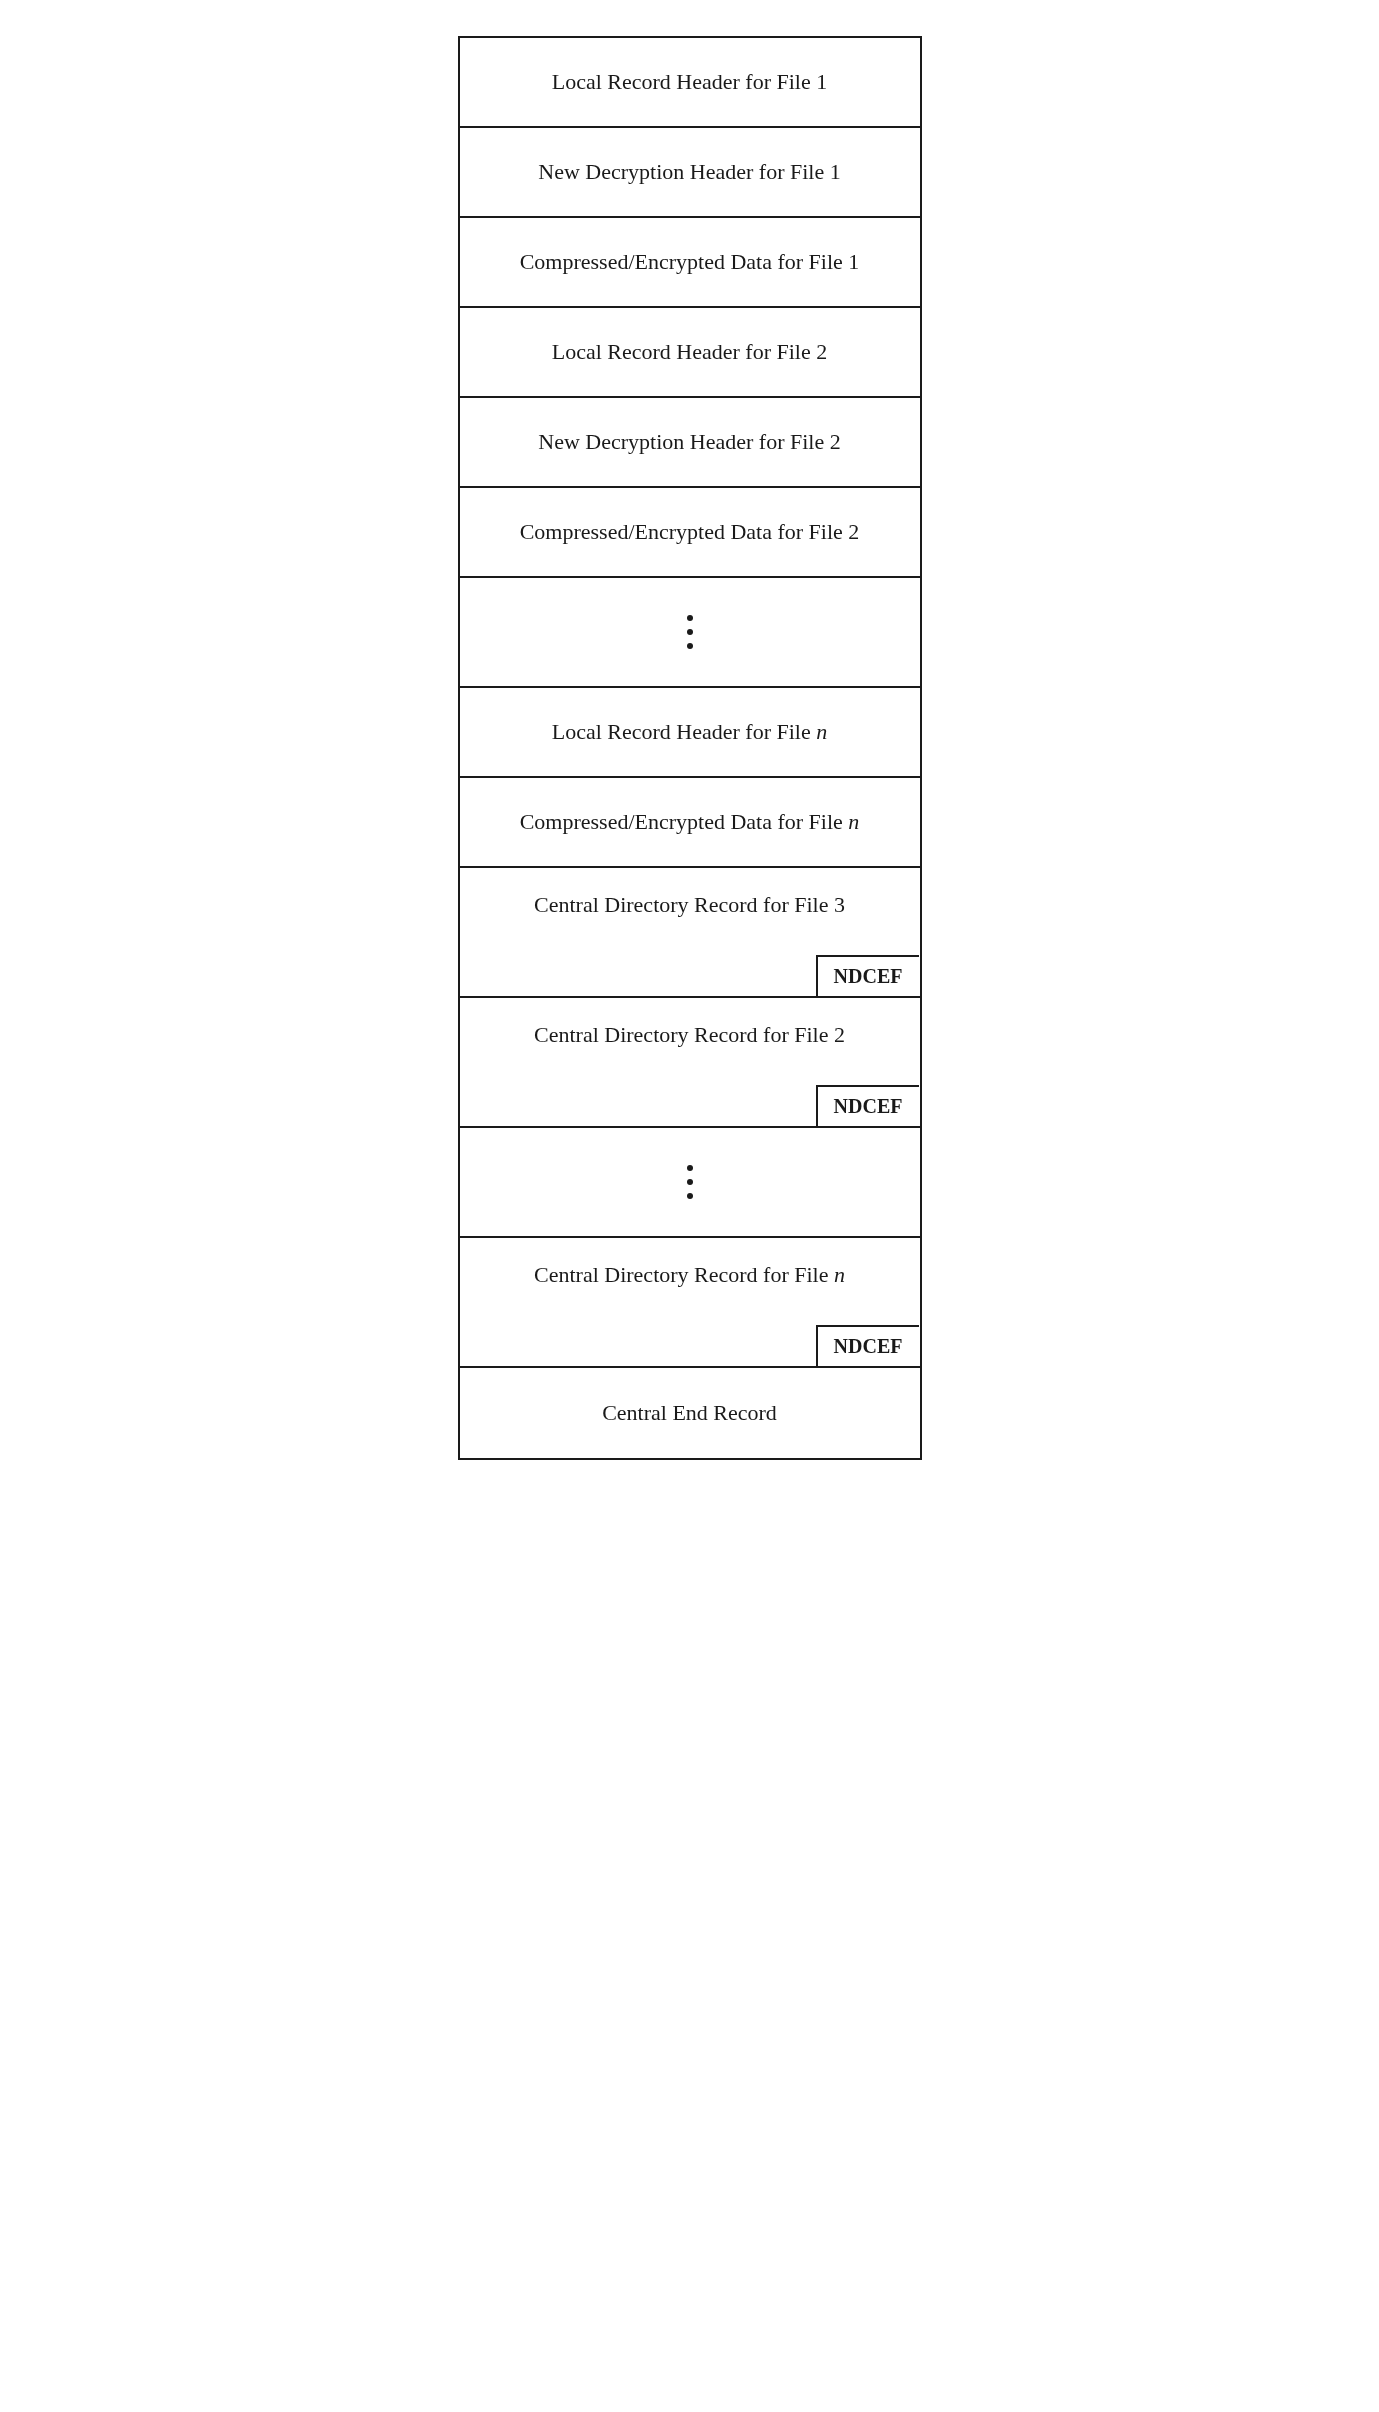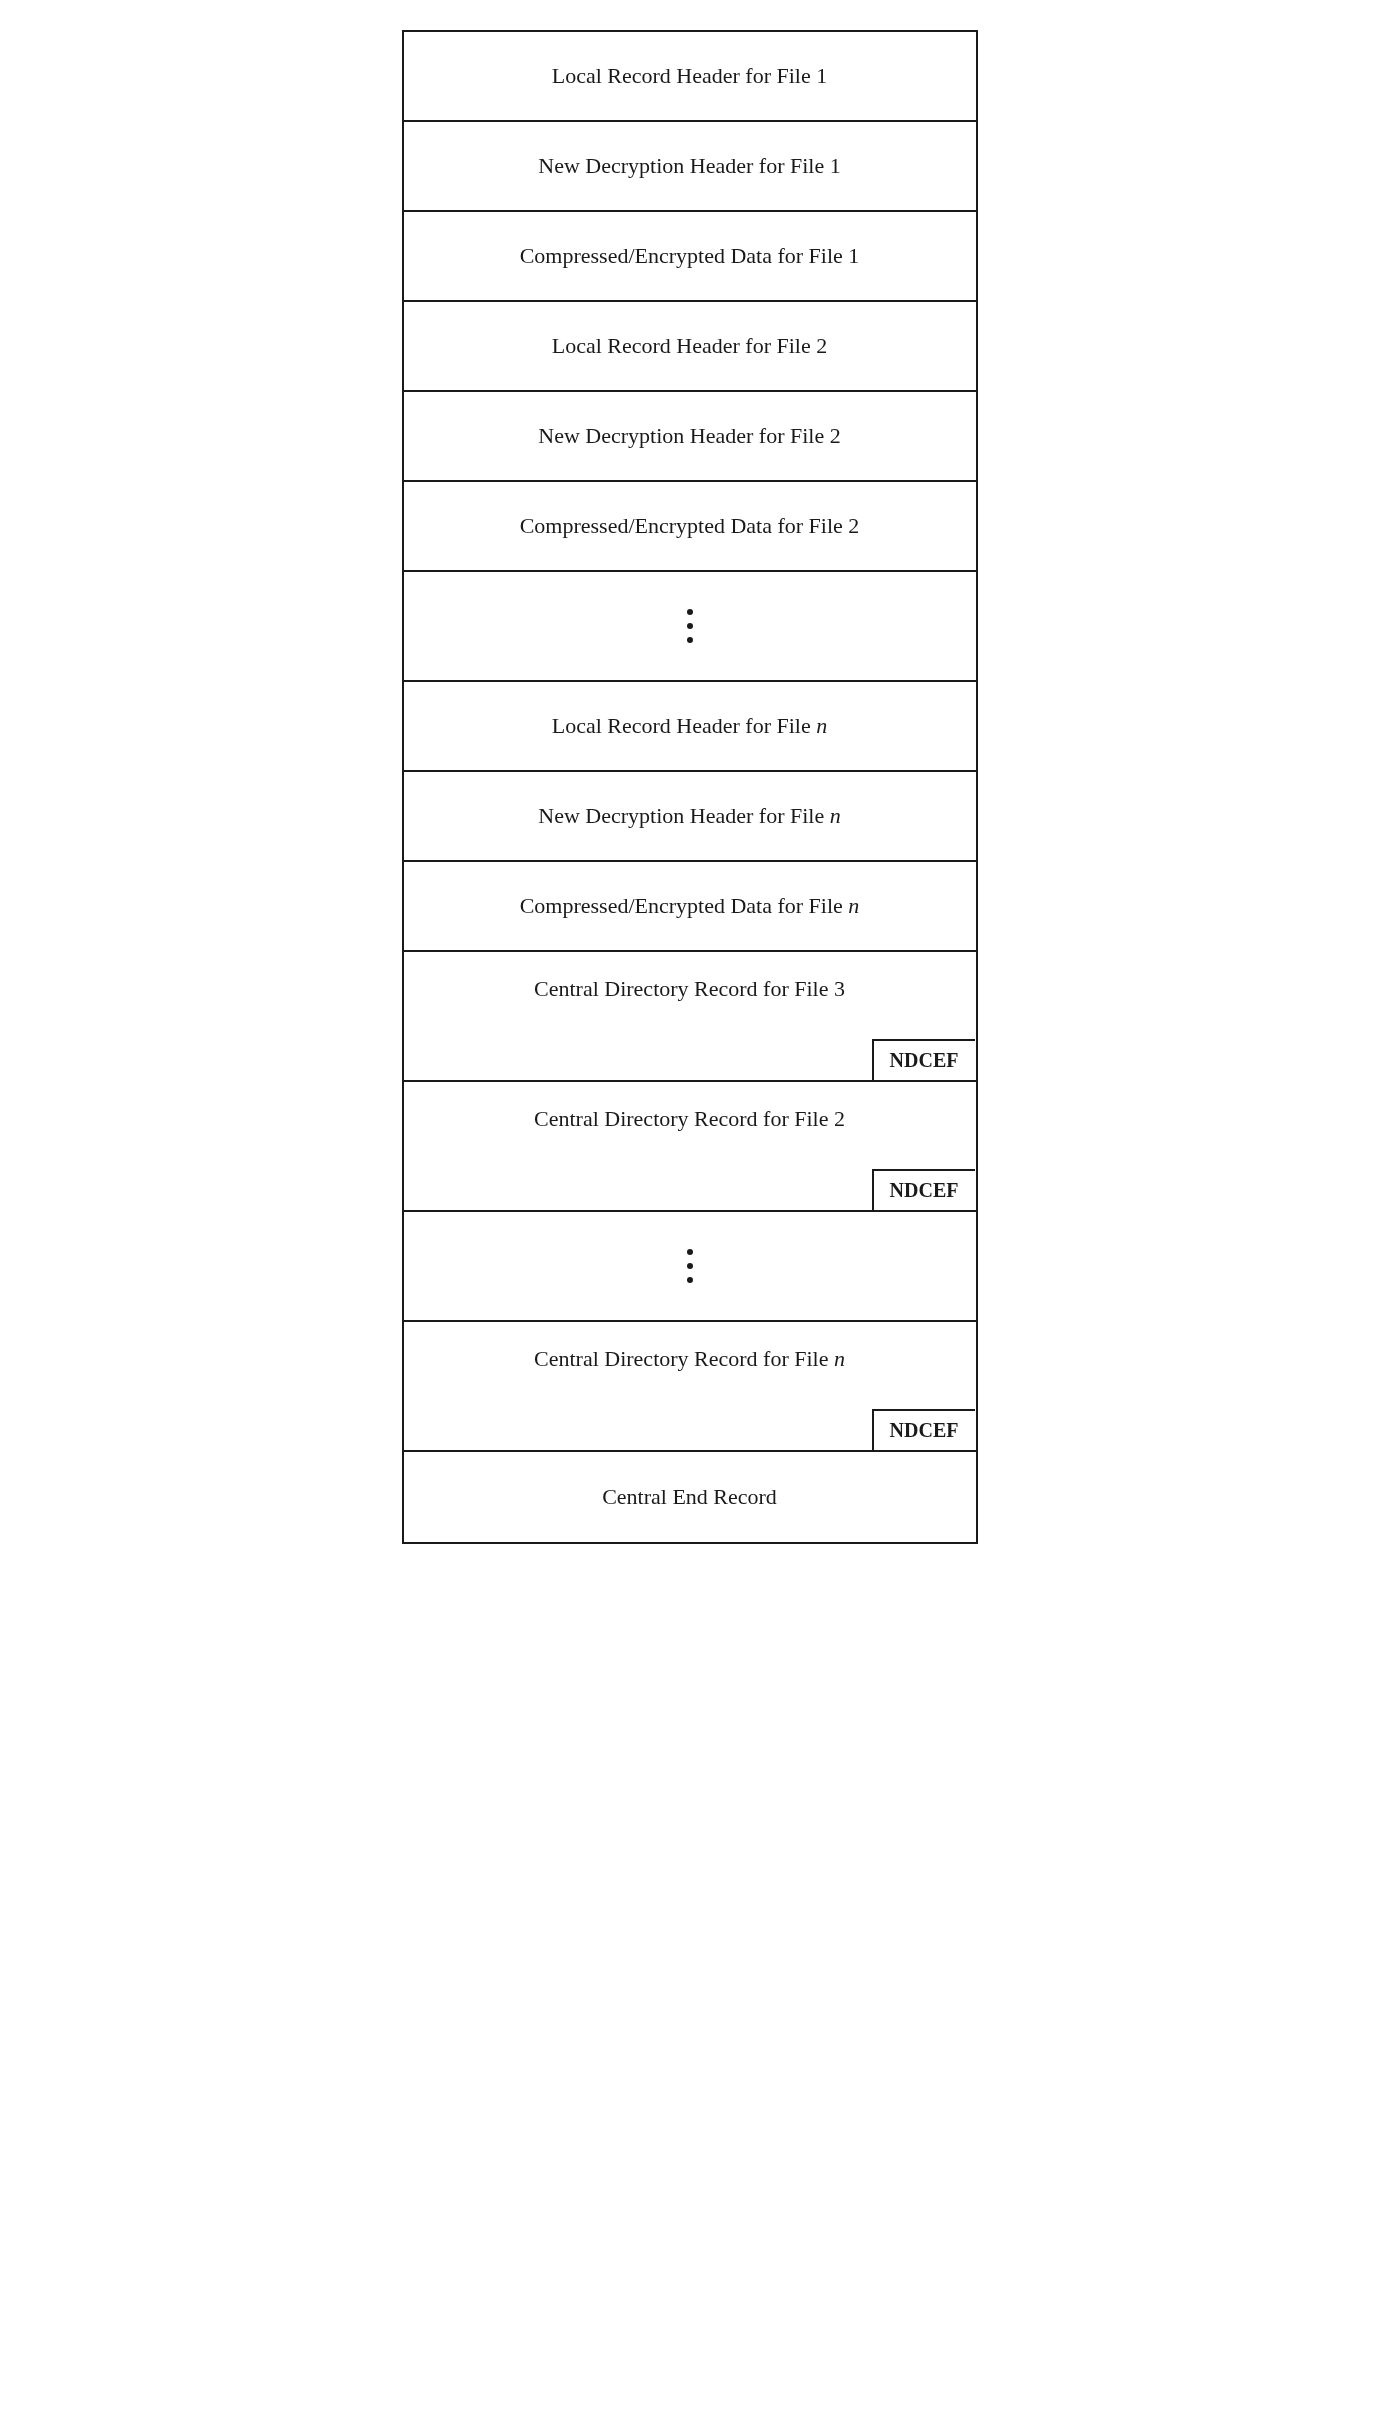--- a/index.html
+++ b/index.html
@@ -12,23 +12,23 @@
       background: #ffffff;
       font-family: Georgia, 'Times New Roman', serif;
       display: flex;
       justify-content: center;
       align-items: flex-start;
       padding: 20px;
       min-height: 100vh;
     }
 
     .diagram-container {
-      width: 576px;
+      width: 464px;
       border: 2px solid #1a1a1a;
-      margin-top: 10px;
+      margin-top: 16px;
     }
 
     .row {
       border-bottom: 2px solid #1a1a1a;
       display: flex;
       align-items: center;
       justify-content: center;
       position: relative;
       min-height: 90px;
       padding: 18px 20px;
@@ -117,23 +117,20 @@
   <div class="row row-dots">
     <div class="dot"></div>
     <div class="dot"></div>
     <div class="dot"></div>
   </div>
 
   <div class="row">
     <span class="row-label">Local Record Header for File <em>n</em></span>
   </div>
 
-  <div class="row">
-    <span class="row-label">New Decryption Header for File <em>n</em></span>
-  </div>
 
   <div class="row">
     <span class="row-label">Compressed/Encrypted Data for File <em>n</em></span>
   </div>
 
   <div class="row row-with-ndcef">
     <span class="row-label">Central Directory Record for File 3</span>
     <div class="ndcef-badge">NDCEF</div>
   </div>
 

